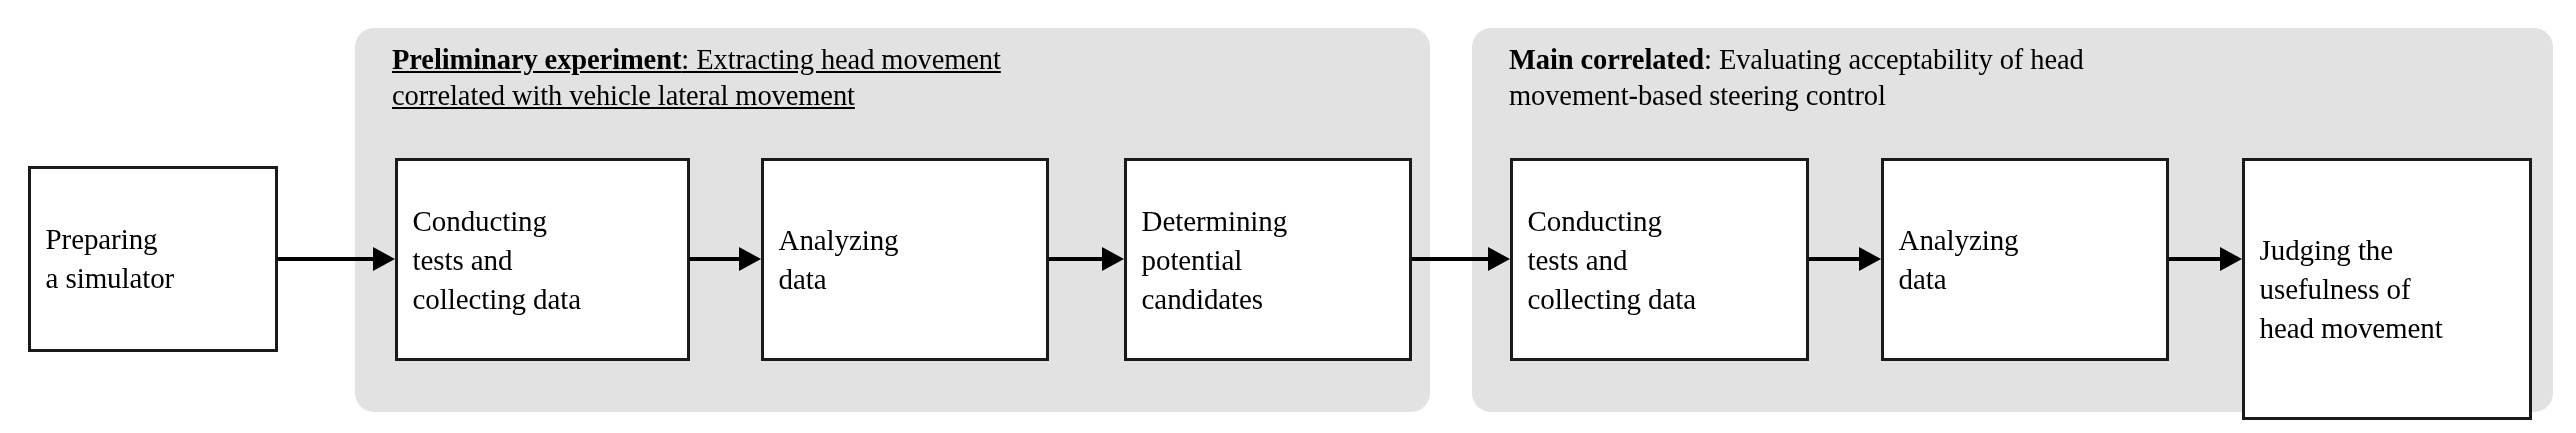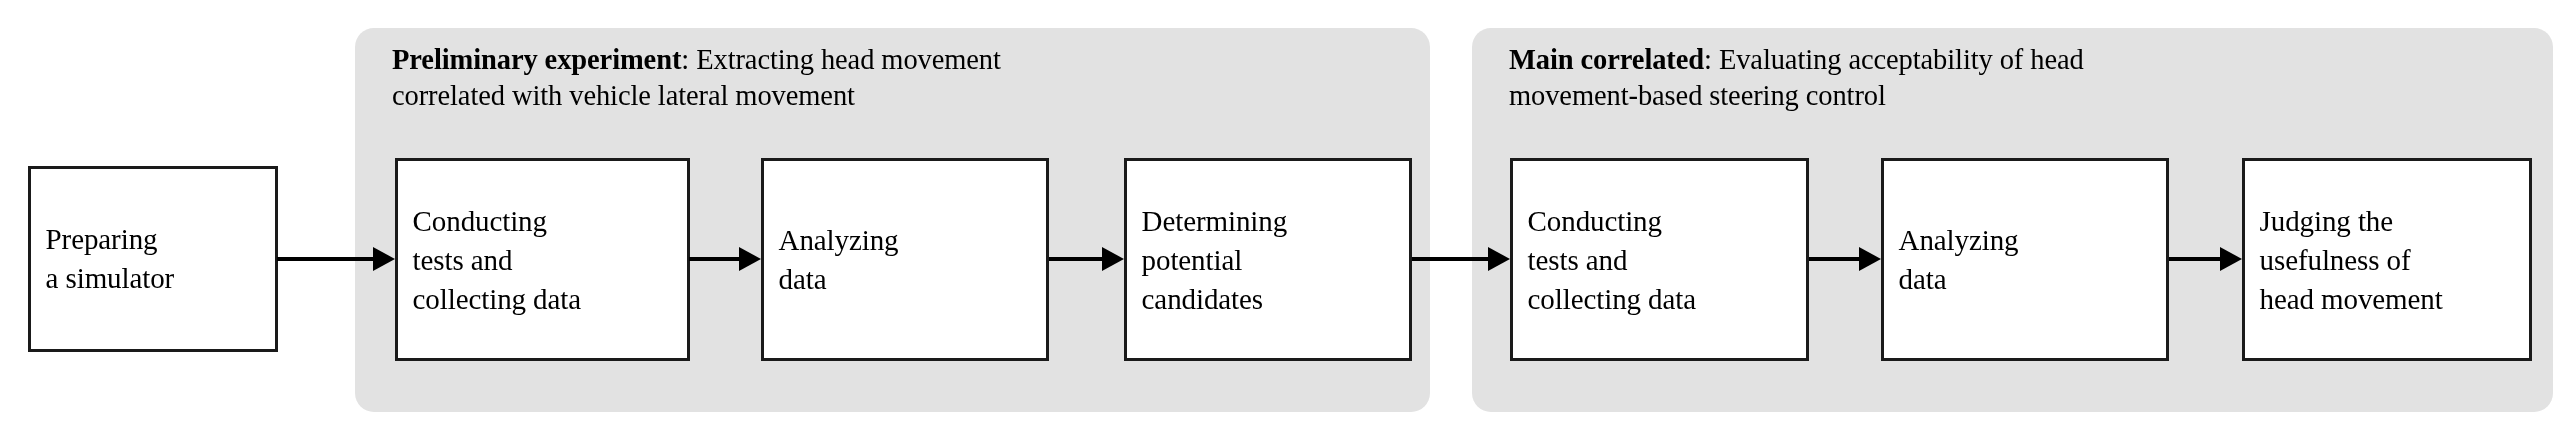--- a/index.html
+++ b/index.html
@@ -75,21 +75,21 @@
     border-bottom: 12.4px solid transparent;
     border-left: 22px solid #000000;
   }
 </style>
 </head>
 <body>
 
 <div id="canvas">
 
   <div class="panel" style="left:355px; top:28px; width:1075px; height:384px;"></div>
-  <div class="panel-title" style="left:392px; top:42px; width:1021px;"><b>Preliminary experiment</b><span>: Extracting head movement
+  <div class="panel-title" style="left:392px; top:42px; width:1021px;text-decoration:underline;"><b>Preliminary experiment</b><span>: Extracting head movement
 correlated with vehicle lateral movement</span></div>
 
   <div class="panel" style="left:1472px; top:28px; width:1081px; height:384px;"></div>
   <div class="panel-title" style="left:1509px; top:42px; width:1021px;"><b>Main correlated</b><span>: Evaluating acceptability of head
 movement-based steering control</span></div>
 
   <div class="pbox" style="left:28px; top:166px; width:250px; height:186px;">
     <div class="pbox-label">Preparing
 a simulator</div>
   </div>
@@ -115,21 +115,21 @@
     <div class="pbox-label">Conducting
 tests and
 collecting data</div>
   </div>
 
   <div class="pbox" style="left:1881px; top:158px; width:288px; height:203px;">
     <div class="pbox-label">Analyzing
 data</div>
   </div>
 
-  <div class="pbox" style="left:2242px; top:158px; width:290px; height:203px;">
+  <div class="pbox" style="left:2242px; top:158px; width:290px; height:262px;">
     <div class="pbox-label">Judging the
 usefulness of
 head movement</div>
   </div>
 
   <div class="arrow" style="left:277px; top:259px; width:117px;">
     <div class="shaft" style="width:96px;"></div>
     <div class="head" style="left:96px;"></div>
   </div>
 

